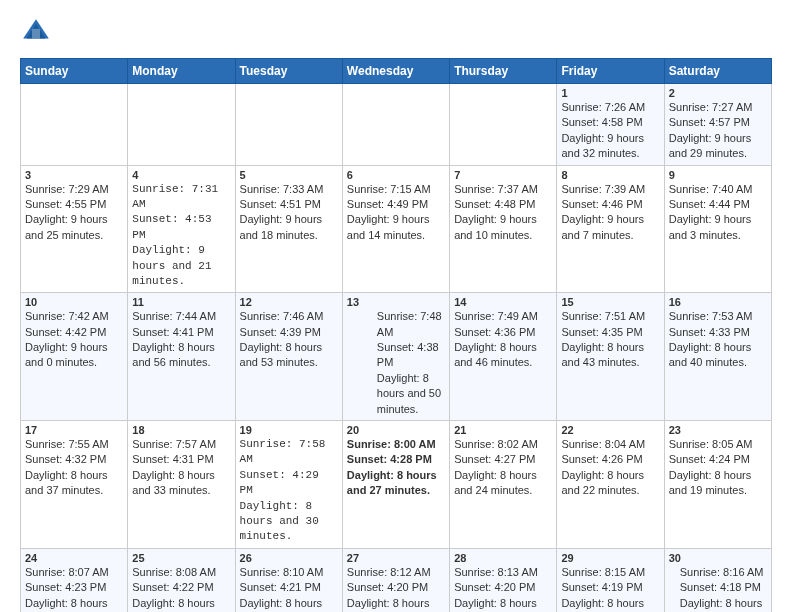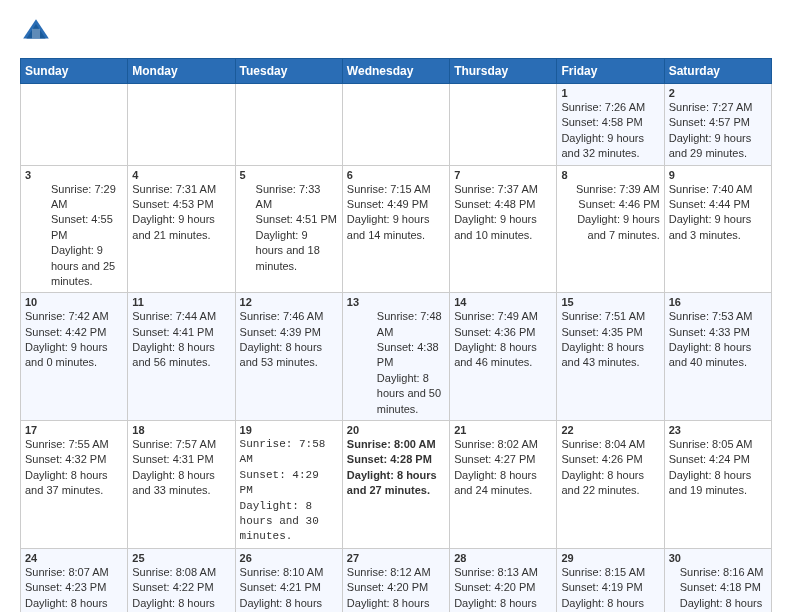--- a/index.html
+++ b/index.html
@@ -143,51 +143,51 @@
           <td>
             <span class="day-number">2</span>
             <div class="day-info" style="white-space: pre-line;">Sunrise: 7:27 AM
 Sunset: 4:57 PM
 Daylight: 9 hours and 29 minutes.</div>
           </td>
         </tr>
         <tr>
           <td>
             <span class="day-number">3</span>
-            <div class="day-info" style="white-space: pre-line; margin-left: 26px;">Sunrise: 7:29 AM
+            <div class="day-info" style="white-space: pre-line;">Sunrise: 7:29 AM
 Sunset: 4:55 PM
 Daylight: 9 hours and 25 minutes.</div>
           </td>
           <td>
             <span class="day-number">4</span>
-            <div class="day-info" style="white-space: pre-line;">Sunrise: 7:31 AM
+            <div class="day-info" style="white-space: pre-line; font-family: Liberation Mono, monospace;">Sunrise: 7:31 AM
 Sunset: 4:53 PM
 Daylight: 9 hours and 21 minutes.</div>
           </td>
           <td>
             <span class="day-number">5</span>
-            <div class="day-info" style="white-space: pre-line; margin-left: 16px;">Sunrise: 7:33 AM
+            <div class="day-info" style="white-space: pre-line;">Sunrise: 7:33 AM
 Sunset: 4:51 PM
 Daylight: 9 hours and 18 minutes.</div>
           </td>
           <td>
             <span class="day-number">6</span>
             <div class="day-info" style="white-space: pre-line;">Sunrise: 7:15 AM
 Sunset: 4:49 PM
 Daylight: 9 hours and 14 minutes.</div>
           </td>
           <td>
             <span class="day-number">7</span>
             <div class="day-info" style="white-space: pre-line;">Sunrise: 7:37 AM
 Sunset: 4:48 PM
 Daylight: 9 hours and 10 minutes.</div>
           </td>
           <td>
             <span class="day-number">8</span>
-            <div class="day-info" style="white-space: pre-line; text-align: right;">Sunrise: 7:39 AM
+            <div class="day-info" style="white-space: pre-line;">Sunrise: 7:39 AM
 Sunset: 4:46 PM
 Daylight: 9 hours and 7 minutes.</div>
           </td>
           <td>
             <span class="day-number">9</span>
             <div class="day-info" style="white-space: pre-line;">Sunrise: 7:40 AM
 Sunset: 4:44 PM
 Daylight: 9 hours and 3 minutes.</div>
           </td>
         </tr>

